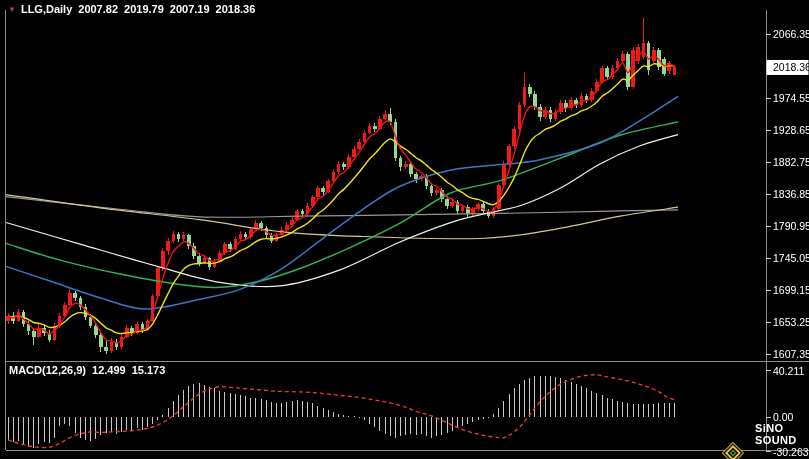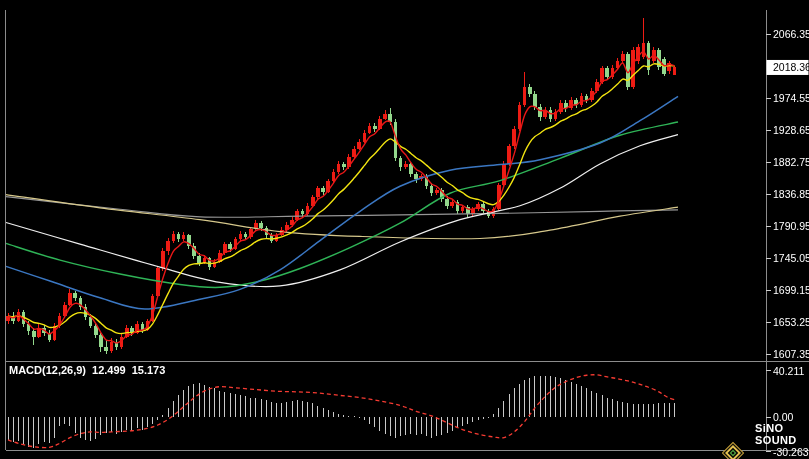--- a/index.html
+++ b/index.html
@@ -463,20 +463,23 @@
       <g>
         <line x1="766" y1="370.998616" x2="771" y2="370.998616" stroke="#cfcfcf" stroke-width="1" shape-rendering="crispEdges"></line>
         <text x="773" y="374.998616" fill="#ffffff" font-size="10.5" font-family="&quot;Liberation Sans&quot;,sans-serif">40.211</text>
         <line x1="766" y1="417" x2="771" y2="417" stroke="#cfcfcf" stroke-width="1" shape-rendering="crispEdges"></line>
         <text x="773" y="421" fill="#ffffff" font-size="10.5" font-family="&quot;Liberation Sans&quot;,sans-serif">0.00</text>
         <line x1="766" y1="451.620872" x2="771" y2="451.620872" stroke="#cfcfcf" stroke-width="1" shape-rendering="crispEdges"></line>
         <text x="773" y="455.620872" fill="#ffffff" font-size="10.5" font-family="&quot;Liberation Sans&quot;,sans-serif">-30.263</text>
       </g>
     </svg>
 
+  <div class="quote-line">
+    <span class="tri">▼</span><span>LLG,Daily</span><span>2007.82</span><span>2019.79</span><span>2007.19</span><span>2018.36</span>
+  </div>
 
   <div class="macd-line">
     <span>MACD(12,26,9)</span><span>12.499</span><span>15.173</span>
   </div>
 
   <div class="logo">
     <svg width="30" height="30" viewBox="0 0 30 30">
       <g transform="rotate(45 15 15)">
         <rect x="4.8" y="4.8" width="20.4" height="20.4" fill="#14110a" stroke="#c8a23a" stroke-width="1.4"></rect>
         <rect x="8.6" y="8.6" width="12.8" height="12.8" fill="#000" stroke="#e3c050" stroke-width="2.6"></rect>

